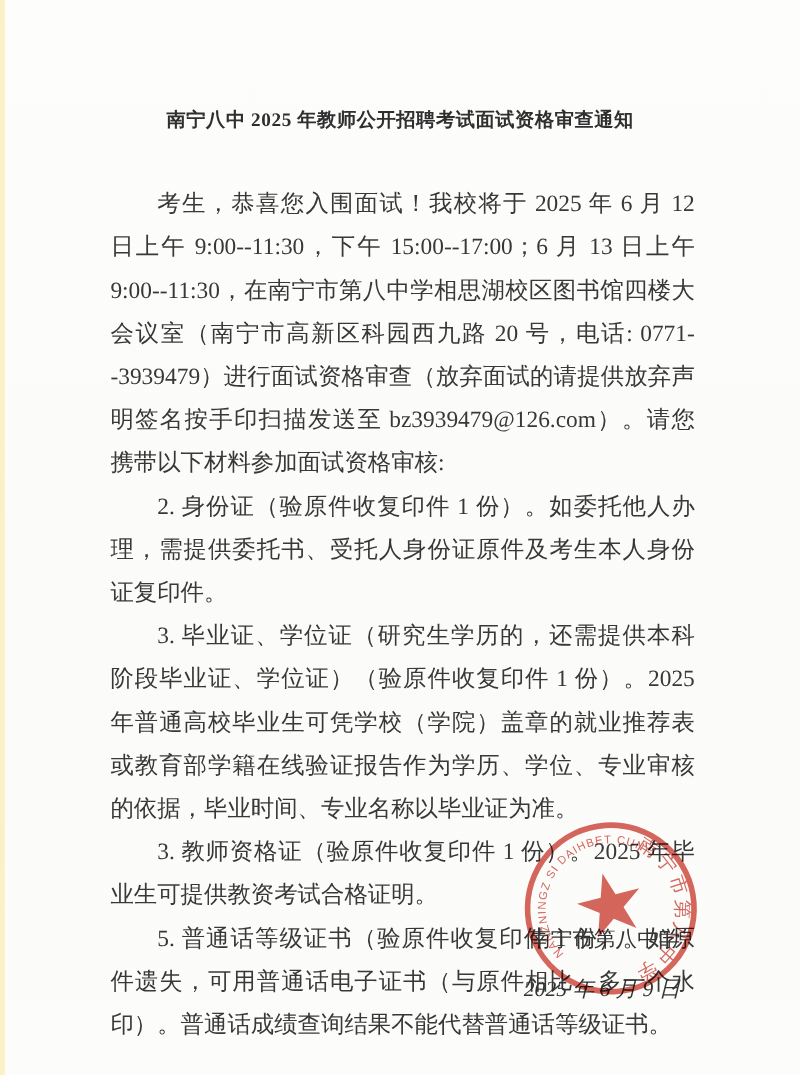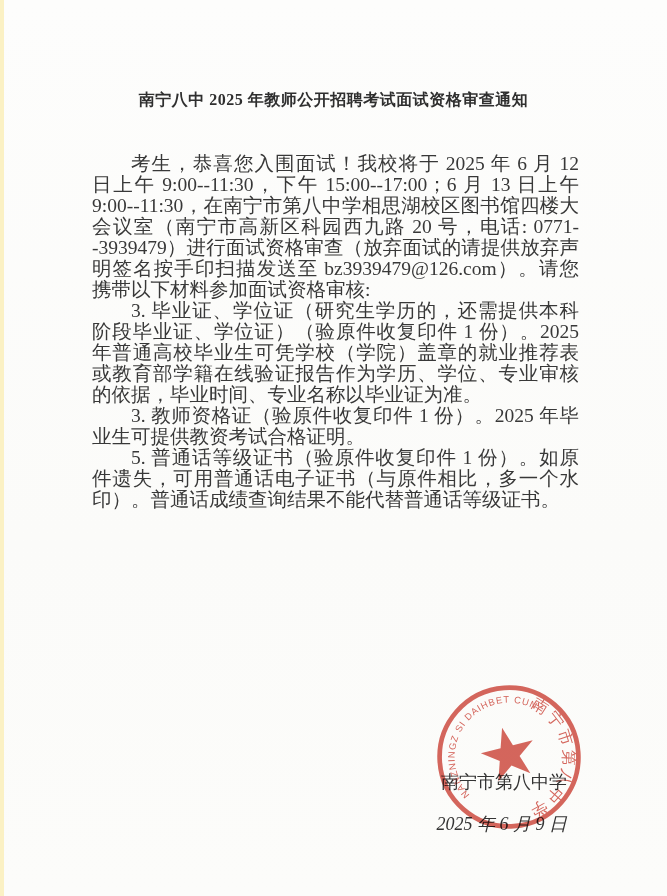--- a/index.html
+++ b/index.html
@@ -28,21 +28,21 @@
     font-size: 16px;
     font-weight: bold;
     color: #2f2f2f;
     letter-spacing: 0.5px;
   }
   .content {
     position: absolute;
     top: 153px; left: 92px;
     width: 487px;
     font-size: 19.5px;
-    line-height: 21px;
+    line-height: 36px;
     text-align: justify;
     text-justify: inter-ideograph;
   }
   .content p {
     margin: 0;
     text-indent: 2em;
   }
   .signature {
     position: absolute;
     top: 770px; right: 100px;
@@ -67,20 +67,21 @@
 <body>
 
 <div class="page">
 
   <div class="edge-strip"></div>
 
   <div class="title">南宁八中 2025 年教师公开招聘考试面试资格审查通知</div>
 
   <div class="content">
     <p>考生，恭喜您入围面试！我校将于 2025 年 6 月 12 日上午 9:00--11:30，下午 15:00--17:00；6 月 13 日上午 9:00--11:30，在南宁市第八中学相思湖校区图书馆四楼大会议室（南宁市高新区科园西九路 20 号，电话: 0771--3939479）进行面试资格审查（放弃面试的请提供放弃声明签名按手印扫描发送至 bz3939479@126.com）。请您携带以下材料参加面试资格审核:</p>
+    <p>2. 身份证（验原件收复印件 1 份）。如委托他人办理，需提供委托书、受托人身份证原件及考生本人身份证复印件。</p>
     <p>3. 毕业证、学位证（研究生学历的，还需提供本科阶段毕业证、学位证）（验原件收复印件 1 份）。2025 年普通高校毕业生可凭学校（学院）盖章的就业推荐表或教育部学籍在线验证报告作为学历、学位、专业审核的依据，毕业时间、专业名称以毕业证为准。</p>
     <p>3. 教师资格证（验原件收复印件 1 份）。2025 年毕业生可提供教资考试合格证明。</p>
     <p>5. 普通话等级证书（验原件收复印件 1 份）。如原件遗失，可用普通话电子证书（与原件相比，多一个水印）。普通话成绩查询结果不能代替普通话等级证书。</p>
   </div>
 
   <div class="signature">
     <div class="sig-school">南宁市第八中学</div>
     <div class="sig-date">2025 年 6 月 9 日</div>
   </div>
 

